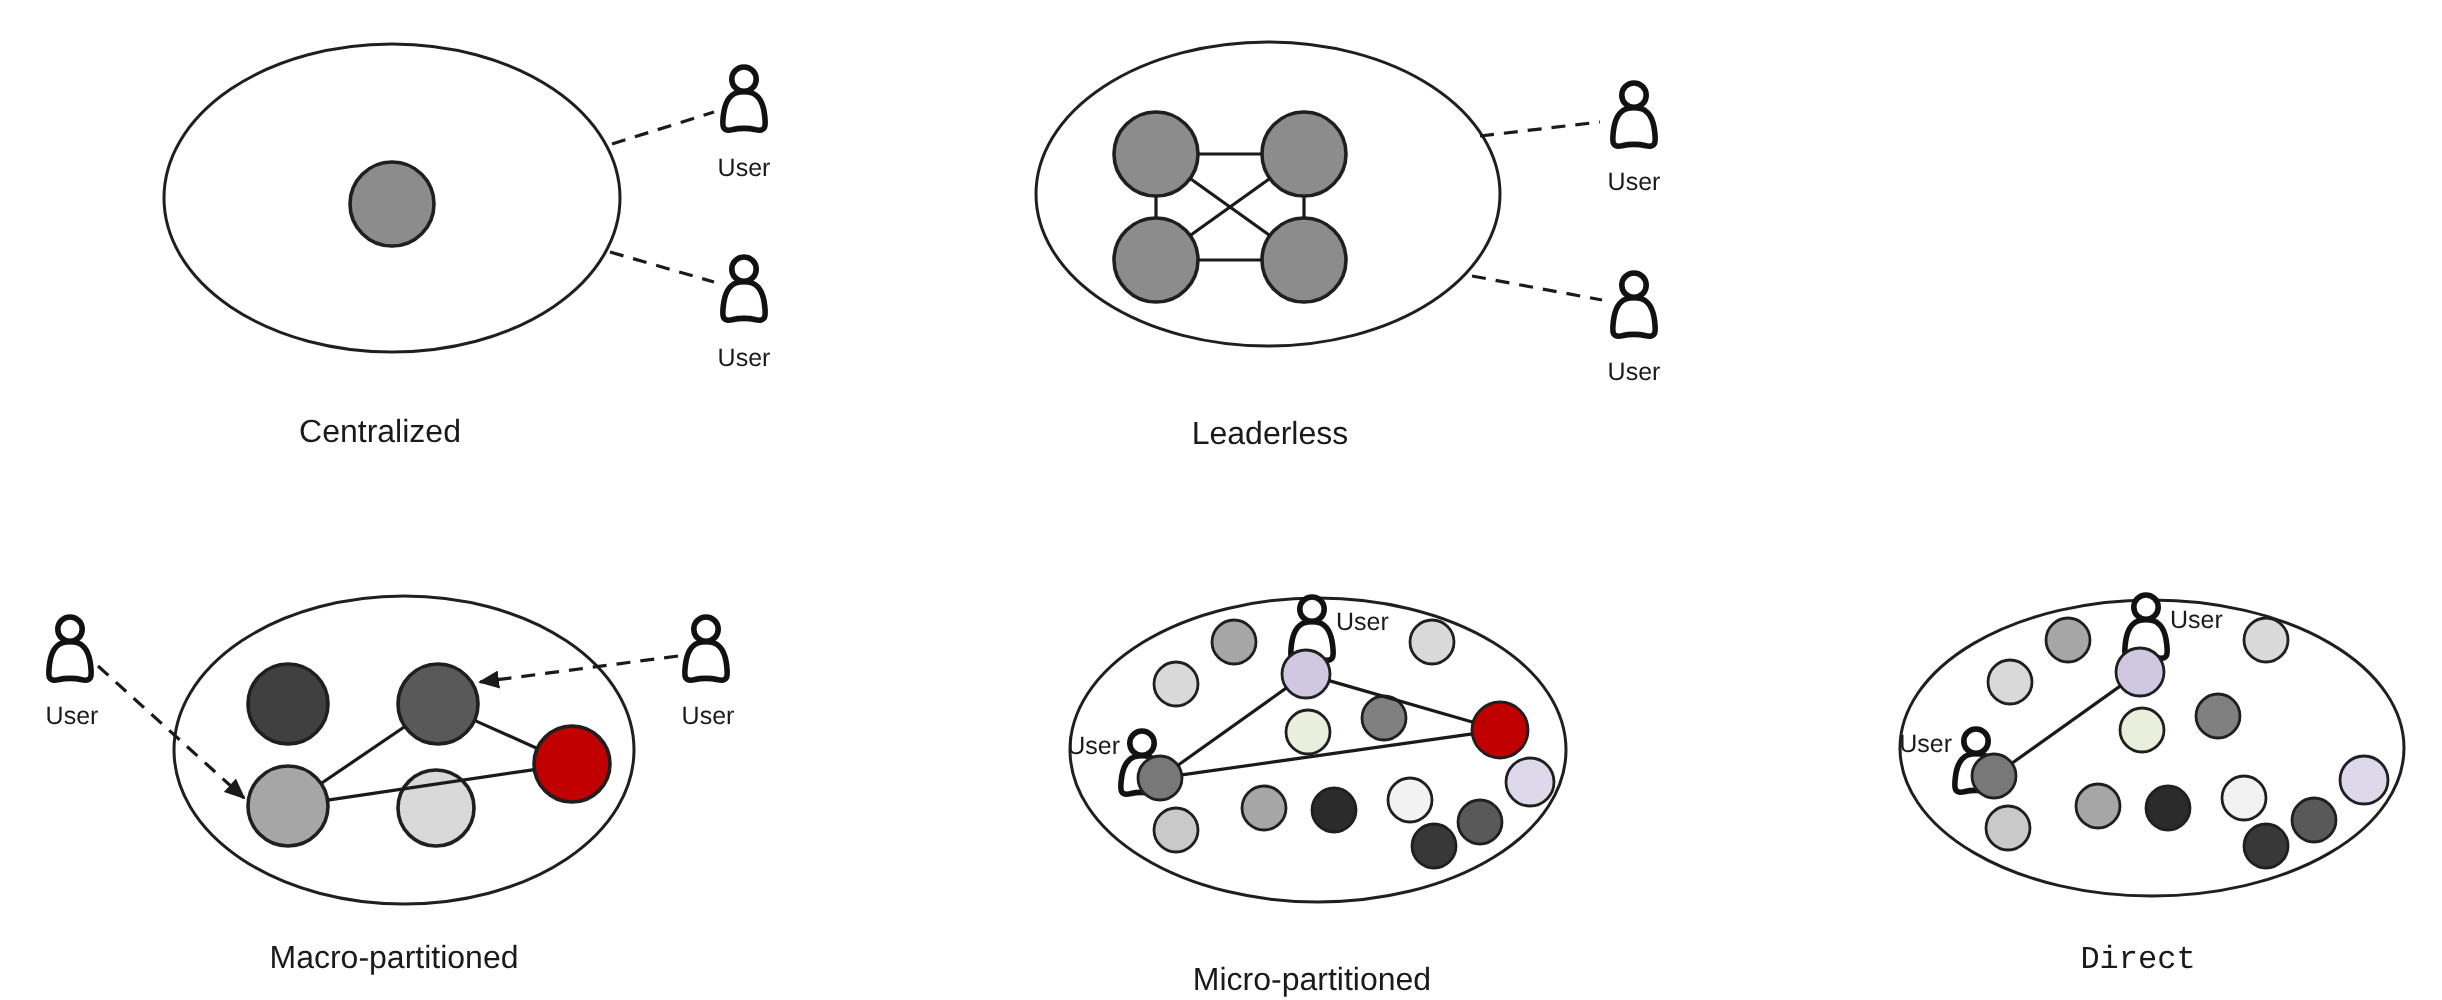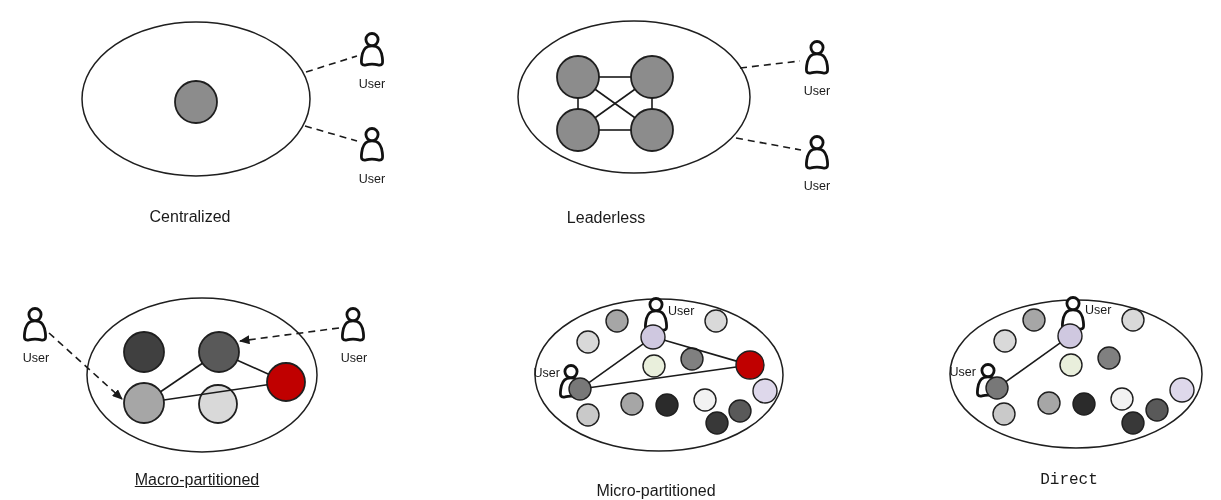--- a/index.html
+++ b/index.html
@@ -12,22 +12,22 @@
   .stage { position: relative; width: 1221px; height: 440px; }
   svg#diagram-canvas { position: absolute; left: 0; top: 0; }
   .caption {
     position: absolute;
     transform: translateX(-50%);
     font-size: 16px;
     color: #1a1a1a;
     white-space: nowrap;
   }
   #caption-centralized { left: 190px; top: 208px; text-align: right; }
-  #caption-leaderless  { left: 606px; top: 209px; }
-  #caption-macro       { left: 197px; top: 471px; text-decoration: underline; }
+  #caption-leaderless  { left: 635px; top: 209px; }
+  #caption-macro       { left: 197px; top: 471px; }
   #caption-micro       { left: 656px; top: 482px; }
   #caption-direct      { left: 1069px; top: 471px; font-family: Liberation Mono, monospace; }
   .user-label {
     font-family: "Liberation Sans", sans-serif;
     font-size: 12.5px;
     fill: #1a1a1a;
   }
 </style>
 </head>
 <body>

